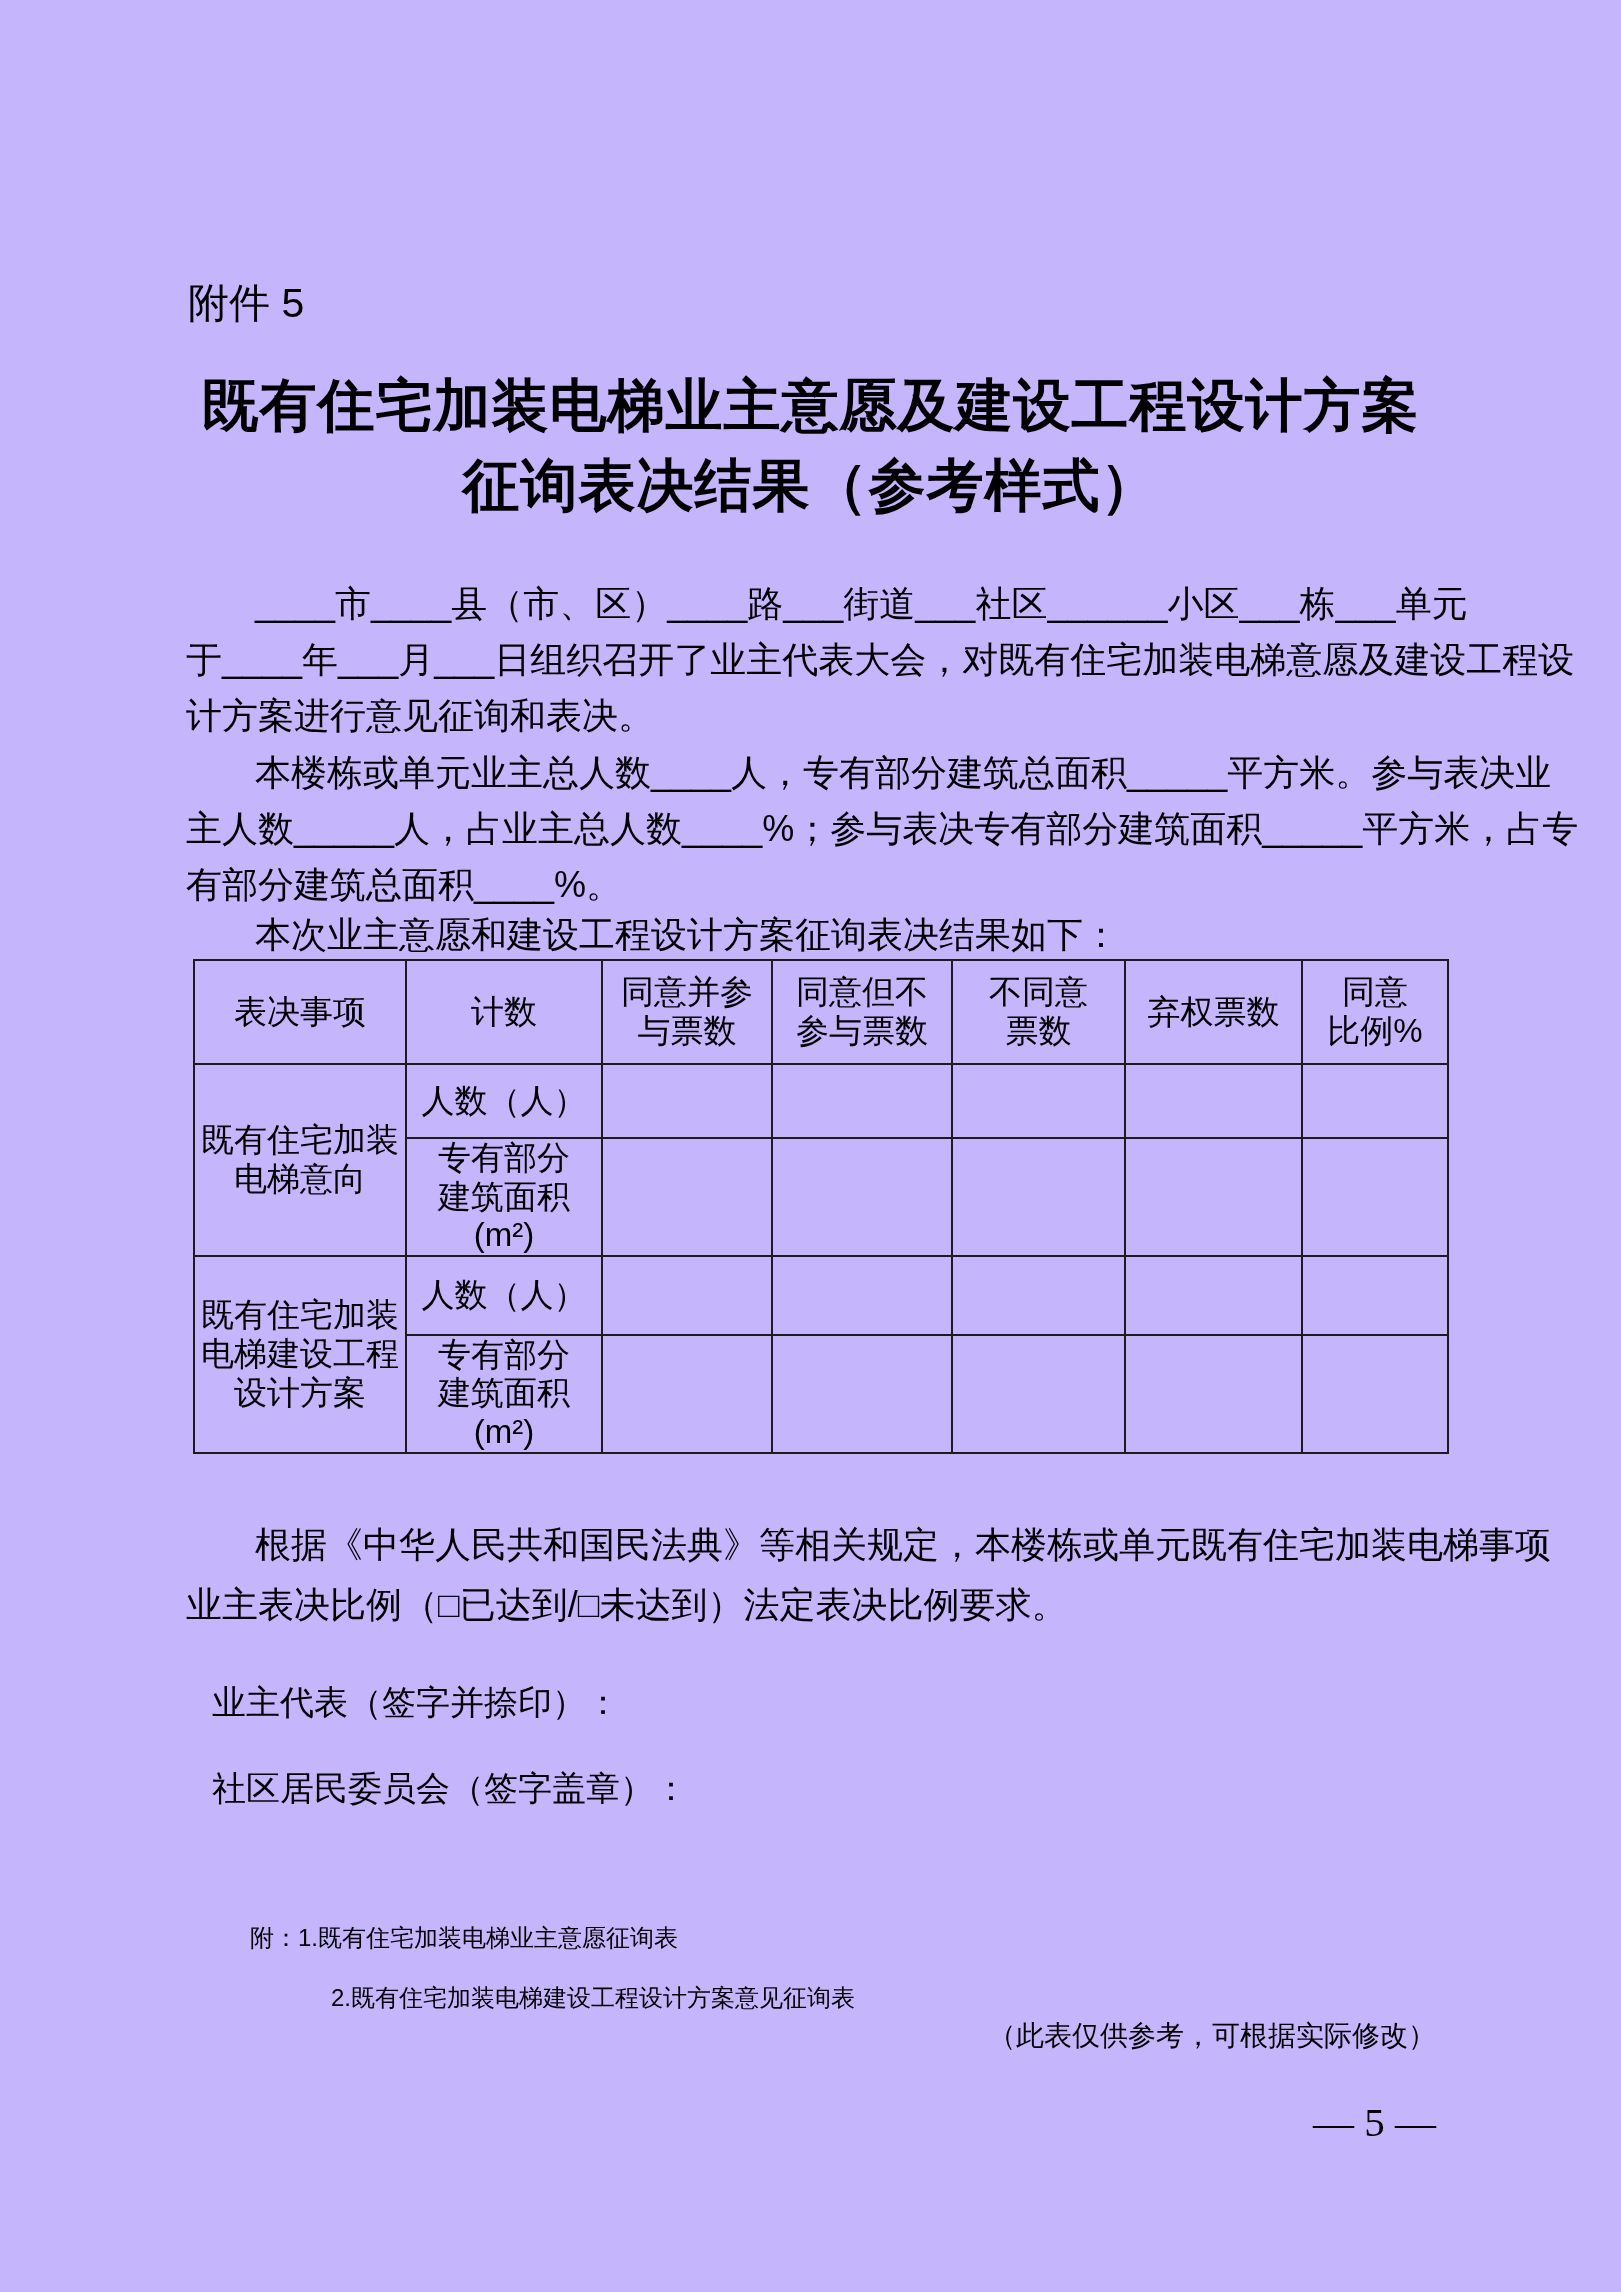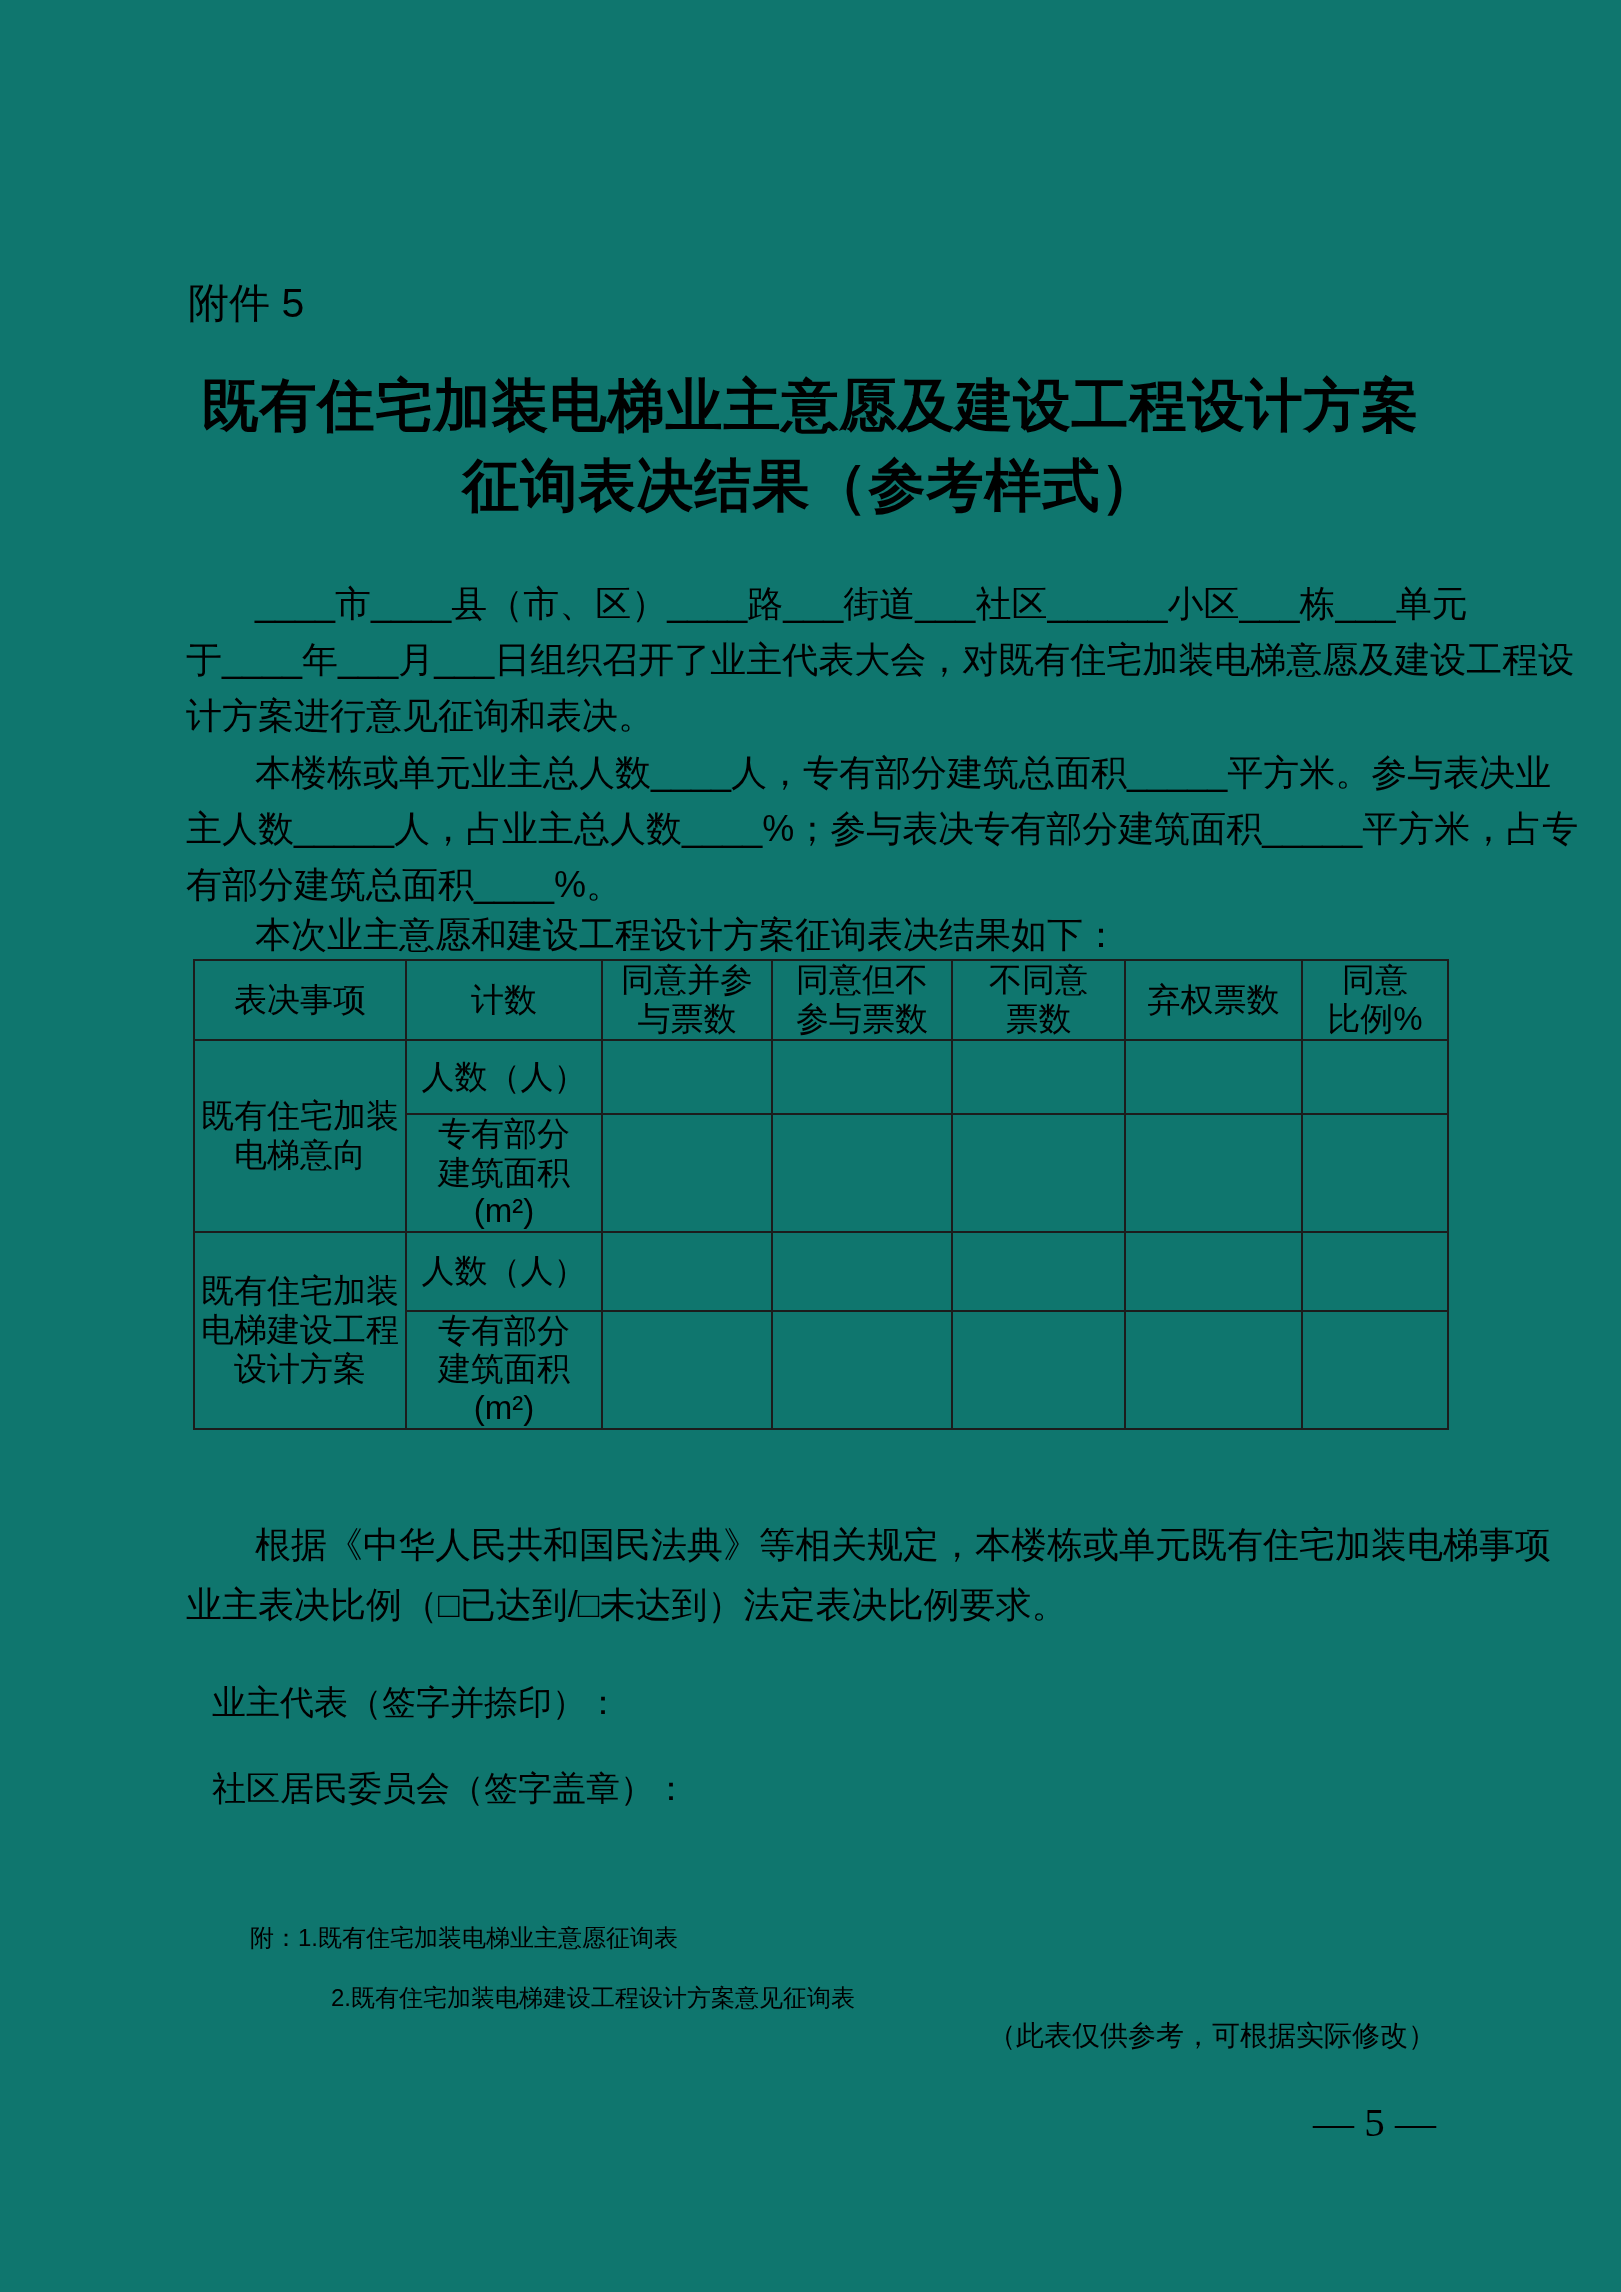--- a/index.html
+++ b/index.html
@@ -1,20 +1,20 @@
 <!DOCTYPE html>
 <html lang="zh"><head>
 <meta charset="utf-8">
 <style>
   html,body{margin:0;padding:0;background:#ffffff;}
   .page{
     position:relative;
     width:1621px;
     height:2293px;
-    background:#0f766e;
+    background:#c4b5fd;
     color:#000000;
     font-family:"Liberation Sans","DejaVu Sans",sans-serif;
     overflow:hidden;
   }
   .abs{position:absolute;}
   .nowrap{white-space:nowrap;}
 
   #attachment-label{
     left:188px; top:280px;
     font-size:41px; line-height:47px;
@@ -109,21 +109,21 @@
     <colgroup>
       <col style="width:212px">
         <col style="width:196px">
         <col style="width:170px">
       <col style="width:180px">
         <col style="width:173px">
         <col style="width:177px">
       <col style="width:146px">
     </colgroup>
     <tbody>
-        <tr class="hdr" style="height:80px">
+        <tr class="hdr" style="height:104px">
       <th>表决事项</th>
       <th>计数</th>
       <th>同意并参
 与票数</th>
       <th>同意但不
 参与票数</th>
       <th>不同意
 票数</th>
       <th>弃权票数</th>
       <th>同意

